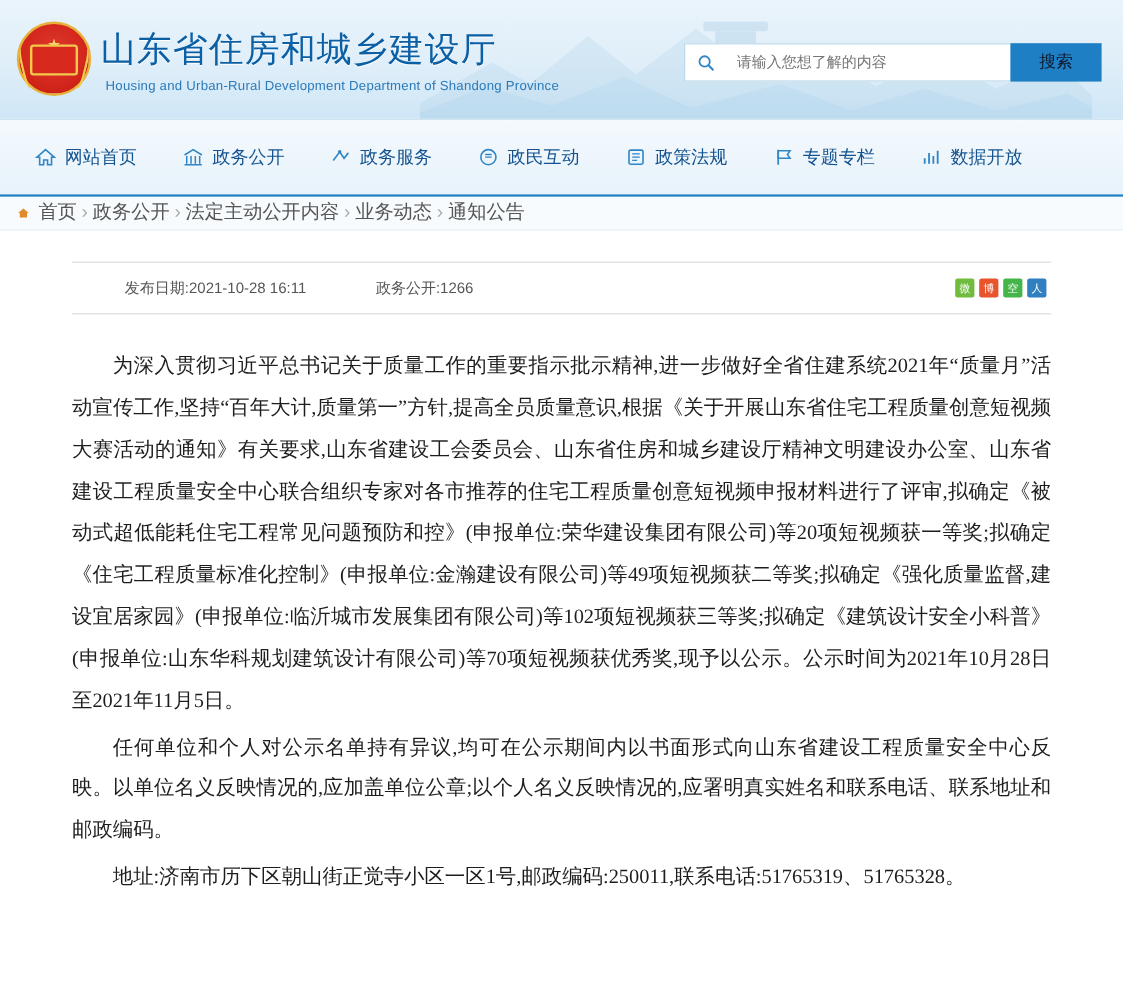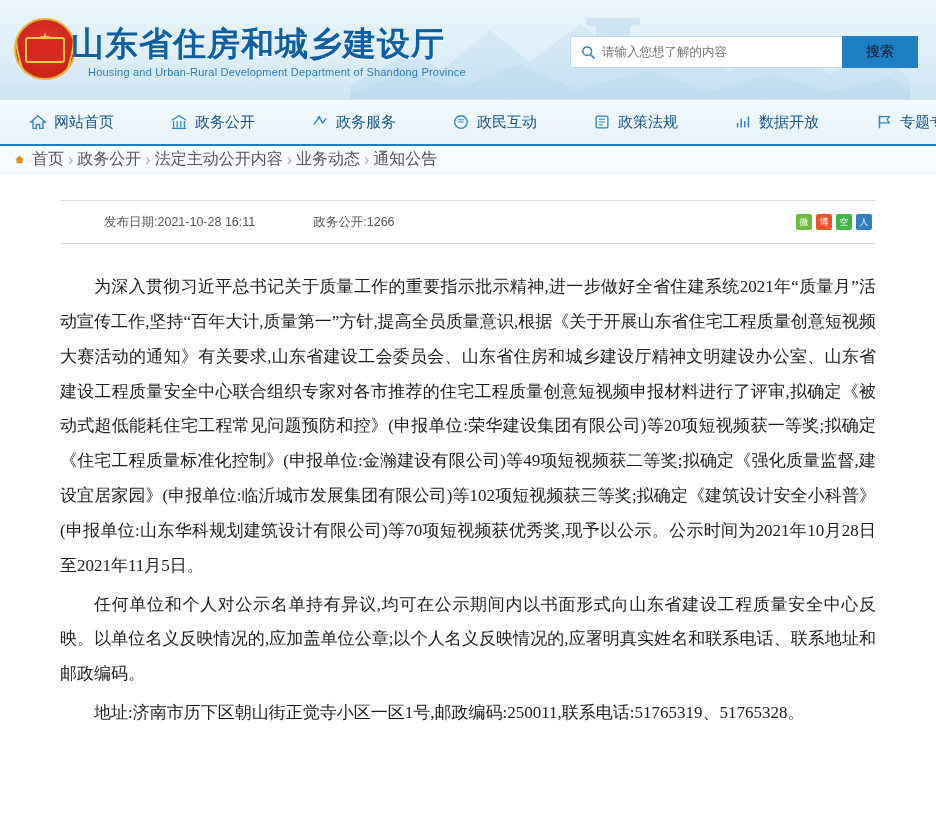--- a/index.html
+++ b/index.html
@@ -43,62 +43,62 @@
     color:#f5d76e; font-size:13px; line-height:13px;
   }
   .emblem .wheat-l, .emblem .wheat-r {
     position:absolute; top:22px; width:10px; height:34px;
     border-left:2px solid #f2c94c; border-radius:40%;
   }
   .emblem .wheat-l { left:4px; transform:rotate(-14deg); }
   .emblem .wheat-r { right:4px; transform:rotate(14deg) scaleX(-1); }
 
   .site-title {
-    position:absolute; left:71px; top:22px;
-    font-size: 33px; font-weight: bold; letter-spacing:1px;
+    position:absolute; left:84px; top:22px;
+    font-size: 29px; font-weight: normal; letter-spacing:1px;
     color:#0b5fa5;
     font-family: "Liberation Serif", "DejaVu Serif", serif;
     text-shadow: 0 1px 0 #fff;
   }
   .site-sub {
     position:absolute; left:88px; top:66px;
     font-size:11px; color:#2b7bb9; letter-spacing:.2px;
   }
 
   .search-box {
     position:absolute; right:18px; top:36px;
     width: 348px; height: 32px;
     display:flex; align-items:stretch;
   }
   .search-field {
-    flex:1; display:flex; align-items:center; gap:4px;
+    flex:1; display:flex; align-items:center; gap:16px;
     background:#fff; border:1px solid #bcd8ea; border-right:none;
     padding:0 10px;
   }
   .search-field svg { flex:0 0 auto; }
   .search-input {
     border:none; outline:none; width:100%;
     font-size:12.5px; color:#9aa3ab;
     font-family:"Liberation Sans", sans-serif;
     background:transparent;
   }
   .search-btn {
     width:76px; background:#1f7fc4; color:#0f172a; border:none;
     font-size:14px; cursor:pointer;
     font-family:"Liberation Sans", sans-serif;
   }
 
   
   .nav {
-    height: 46px;
+    height: 64px;
     background: linear-gradient(180deg,#f4fafe 0%, #e7f2fa 100%);
     border-bottom: 2px solid #1f7fc4;
     display:flex; align-items:center;
     padding-left: 10px;
-    gap: 18px;
+    gap: 0;
   }
   .nav-item {
     display:flex; align-items:center; gap:7px;
     padding: 0 19px; height:100%;
     font-size:15px; color:#14538f; cursor:pointer; white-space:nowrap;
   }
   .nav-ico { width:18px; height:18px; color:#2f86c6; display:block; }
 
   
   .crumb {
@@ -227,31 +227,31 @@
     <div class="nav-item">
       <svg class="nav-ico" viewBox="0 0 20 20">
         <rect x="3.5" y="3.5" width="13" height="13" rx="1.5" fill="none" stroke="currentColor" stroke-width="1.5"></rect>
         <path d="M6.5 7 h7 M6.5 10 h7 M6.5 13 h4.5" stroke="currentColor" stroke-width="1.2"></path>
       </svg>
       <span>政策法规</span>
     </div>
 
     <div class="nav-item">
       <svg class="nav-ico" viewBox="0 0 20 20">
-        <path d="M4 16 V11 M8 16 V6 M12 16 V9 M16 16 V4" stroke="currentColor" stroke-width="1.7" fill="none"></path>
-      </svg>
-      <span>数据开放</span>
-    </div>
-
-    <div class="nav-item">
-      <svg class="nav-ico" viewBox="0 0 20 20">
         <path d="M5 3 V17" stroke="currentColor" stroke-width="1.6"></path>
         <path d="M5 4 H16 L13.5 7.5 L16 11 H5 Z" fill="none" stroke="currentColor" stroke-width="1.4"></path>
       </svg>
       <span>专题专栏</span>
+    </div>
+
+    <div class="nav-item">
+      <svg class="nav-ico" viewBox="0 0 20 20">
+        <path d="M4 16 V11 M8 16 V6 M12 16 V9 M16 16 V4" stroke="currentColor" stroke-width="1.7" fill="none"></path>
+      </svg>
+      <span>数据开放</span>
     </div>
   </div>
 
   <div class="crumb">
     <svg width="11" height="11" viewBox="0 0 20 20" class="home-ico">
       <path d="M10 3 L18 10 H15.5 V17 H4.5 V10 H2 Z" fill="#e08a2a"></path>
     </svg>
     <a>首页</a>
     <span class="sep">›</span>
     <a>政务公开</a>

